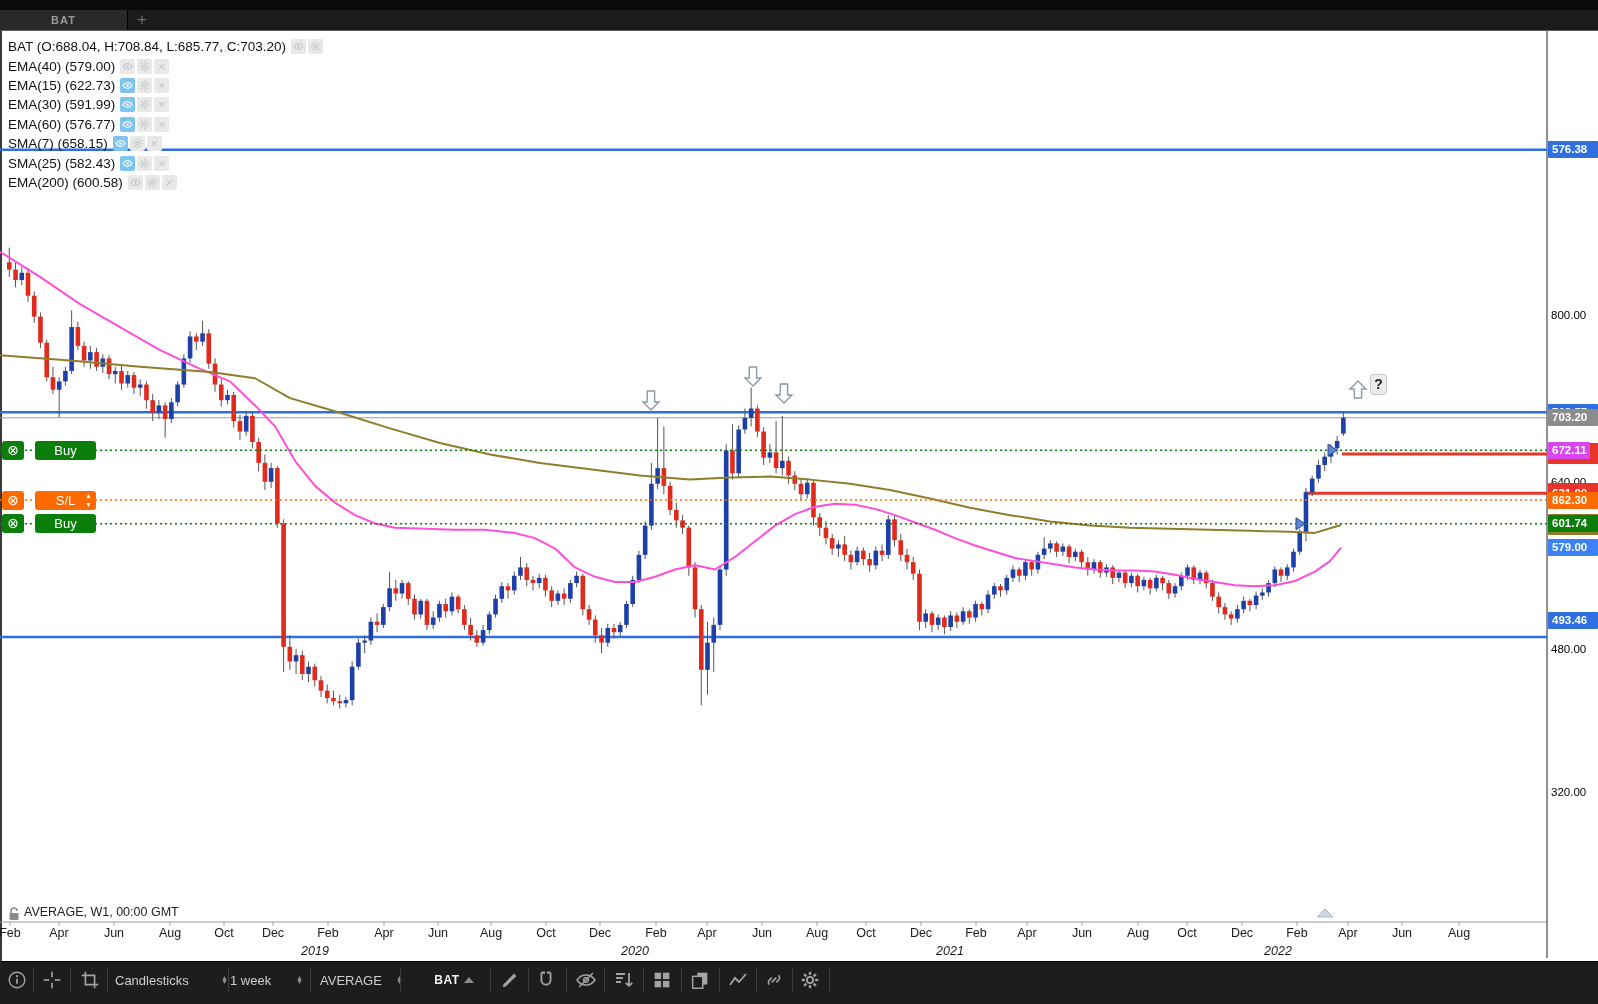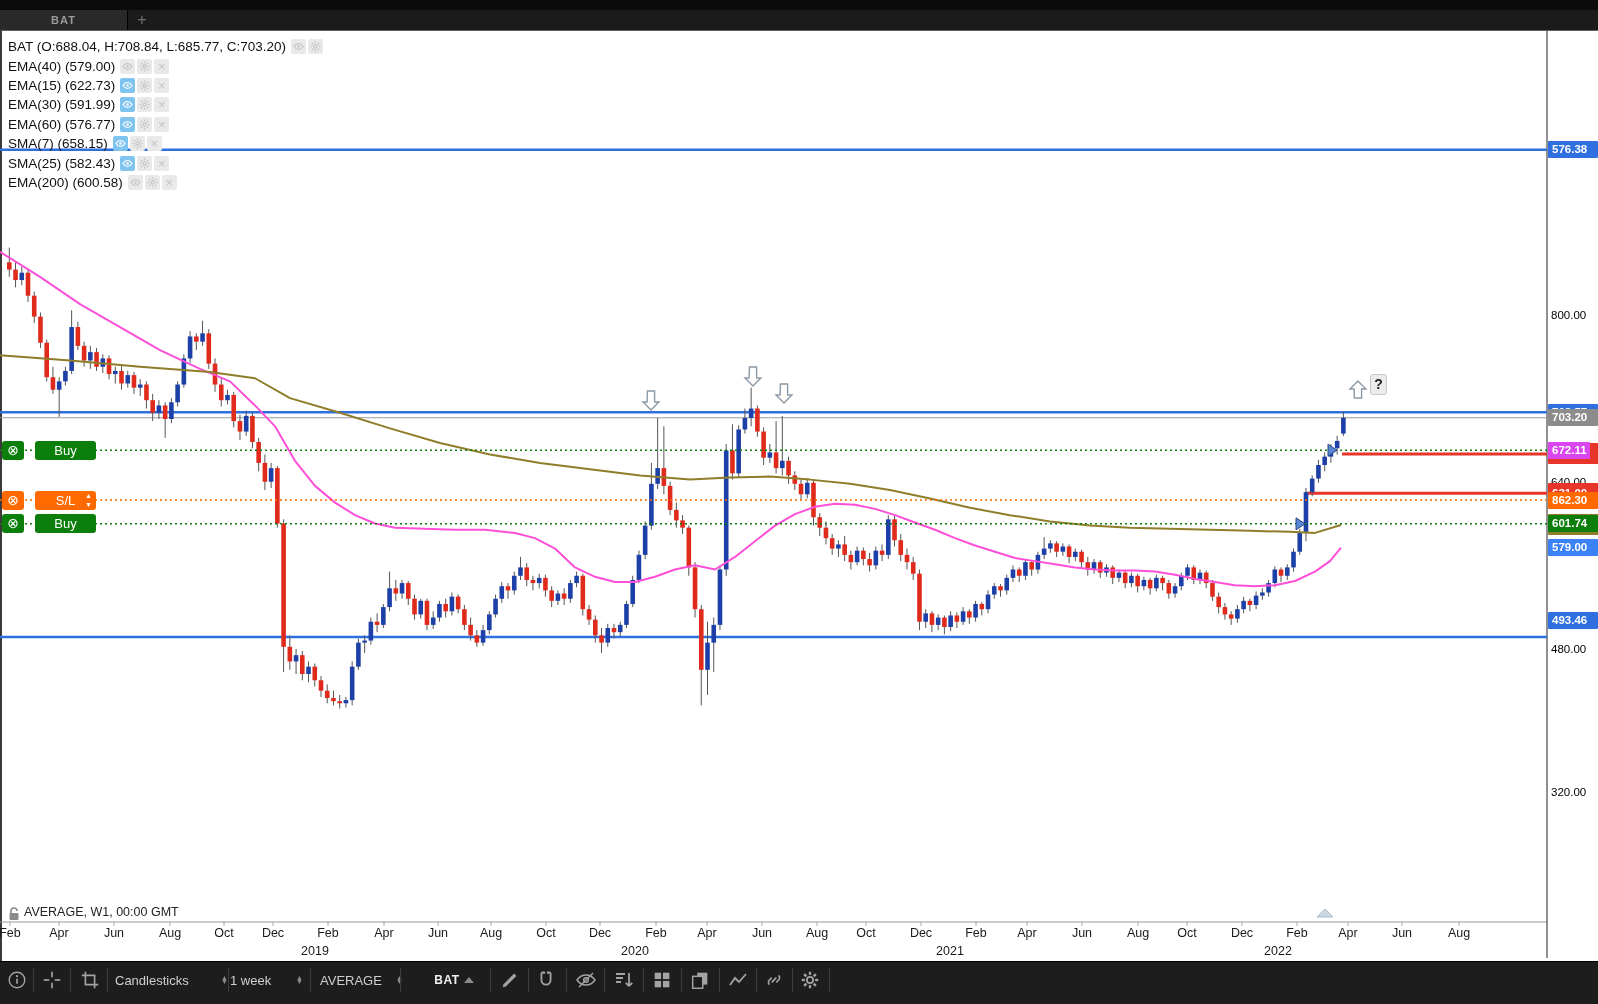--- a/index.html
+++ b/index.html
@@ -24,21 +24,21 @@
   .legend{position:absolute;left:8px;top:37px;}
   .legend-row{display:flex;align-items:center;height:19.4px;white-space:nowrap;}
   .legend-row .txt{font-size:13.5px;color:#111;margin-right:3px;}
   .chip{width:15px;height:15px;margin-left:2px;border-radius:2px;background:#e9e9e9;
         display:flex;align-items:center;justify-content:center;font-size:11px;color:#c4c4c4;}
   .chip.on{background:#7fc4ee;color:#fff;}
   .plabel{position:absolute;left:1548px;width:50px;height:17px;line-height:17px;
           padding-left:4px;font-size:11.5px;font-weight:bold;color:#fff;border-radius:1px;}
   .ptick{position:absolute;left:1551px;font-size:11.5px;color:#000;}
   .mlabel{position:absolute;font-size:12.5px;color:#1a1a1a;transform:translateX(-50%);top:926px;}
-  .ylabel{position:absolute;font-size:12.5px;color:#1a1a1a;transform:translateX(-50%);top:944px;}
+  .ylabel{position:absolute;font-size:12.5px;color:#1a1a1a;transform:translateX(-50%);top:944px;font-style:italic;}
   .chip-x{position:absolute;left:2px;width:22px;height:19px;border-radius:3px;color:#fff;
           font-size:14px;text-align:center;line-height:19px;}
   .chip-lab{position:absolute;left:27px;width:61px;height:19px;border-radius:3px;color:#fff;
             font-size:13px;font-weight:normal;text-align:center;line-height:19px;margin-left:8px;}
   .green{background:#0b7e0b;}
   .orange{background:#ff6a00;}
   .footer-note{position:absolute;left:24px;top:905px;font-size:12.5px;color:#222;}
   .qbadge{position:absolute;width:17px;height:21px;background:#ececec;border:1px solid #c9c9c9;
           border-radius:3px;color:#222;font-weight:bold;font-size:14px;text-align:center;line-height:19px;}
   

